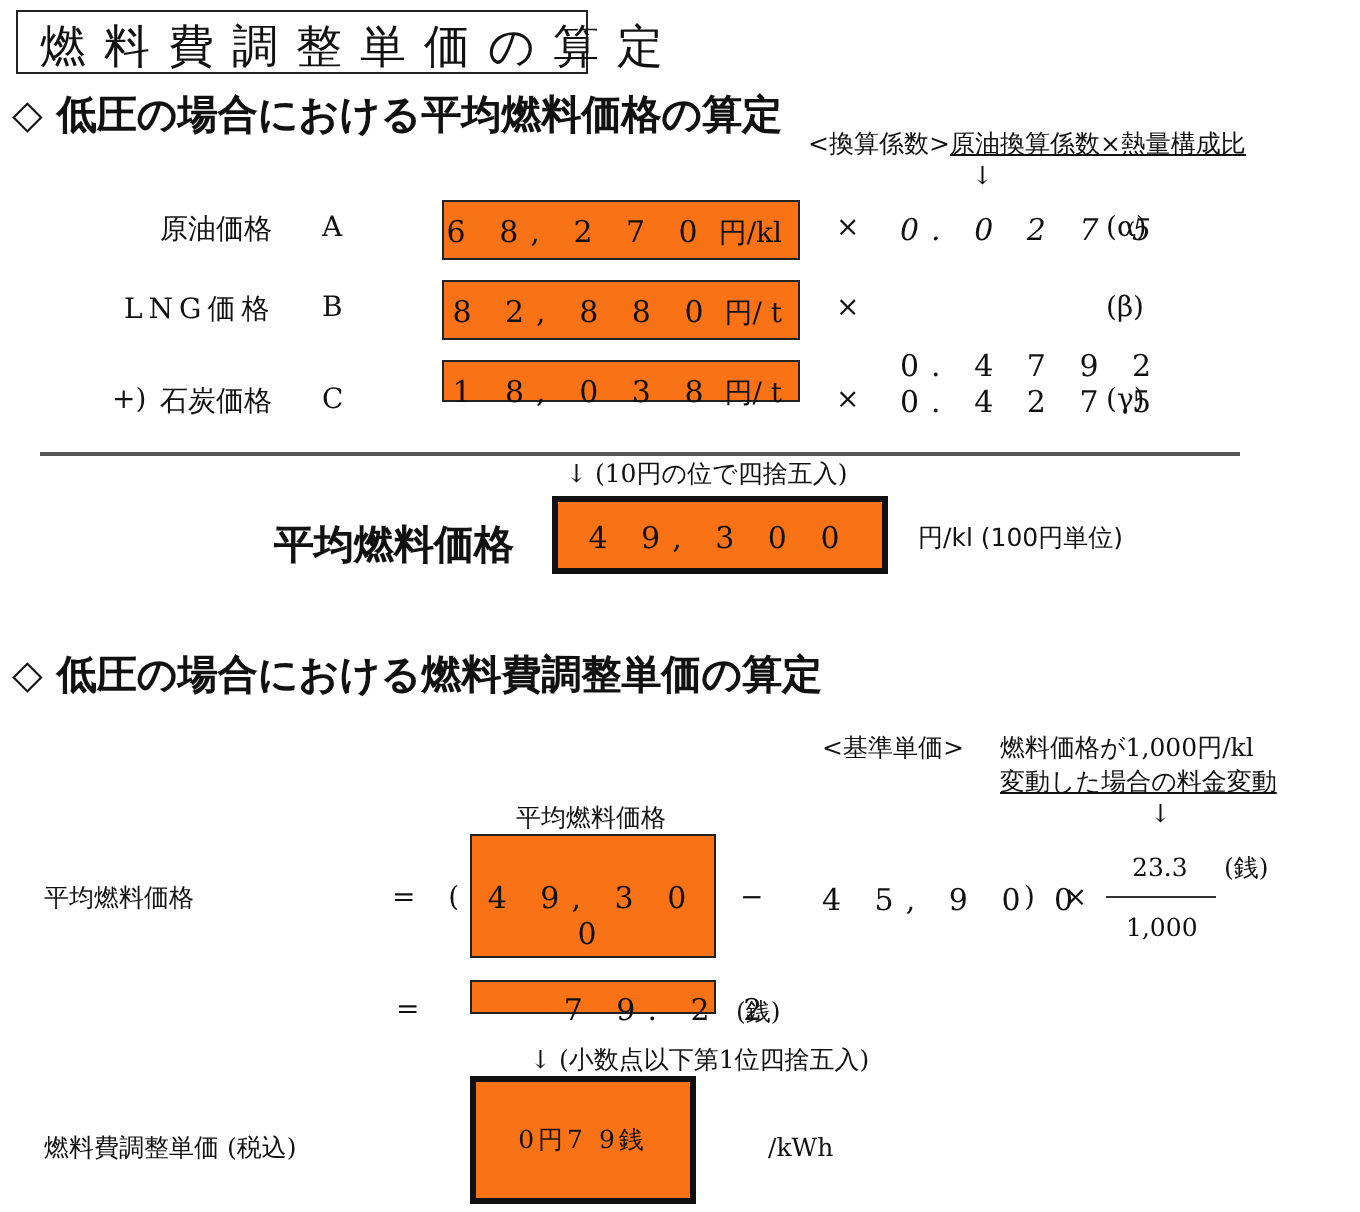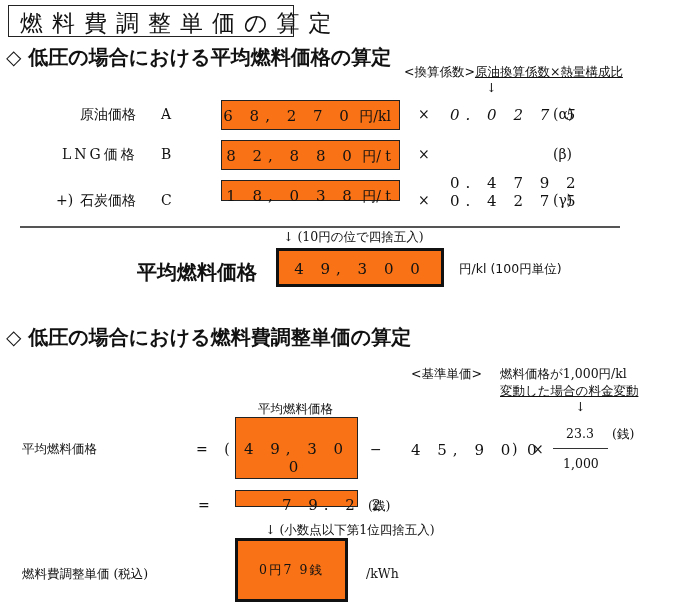--- a/index.html
+++ b/index.html
@@ -99,13 +99,13 @@
   <div class="center-text mid serif val" style="top:5px;">7 9. 2 2</div>
 </div>
 <div class="abs small serif" style="left:368px;top:498px;">(銭)</div>
 
 <div class="abs small serif" style="left:253px;top:522px;margin-left:12px;">↓ (小数点以下第1位四捨五入)</div>
 
 <div class="abs small serif" style="left:22px;top:566px;">燃料費調整単価 (税込)</div>
 <div class="box thick" style="left:235px;top:538px;width:113px;height:64px;">
   <div class="center-text small serif" style="top:21px;letter-spacing:2px;">0円7 9銭</div>
 </div>
-<div class="abs small serif" style="left:366px;top:566px;">/kWh</div>
+<div class="abs small serif" style="left:384px;top:566px;">/kWh</div>
 
 </body></html>

